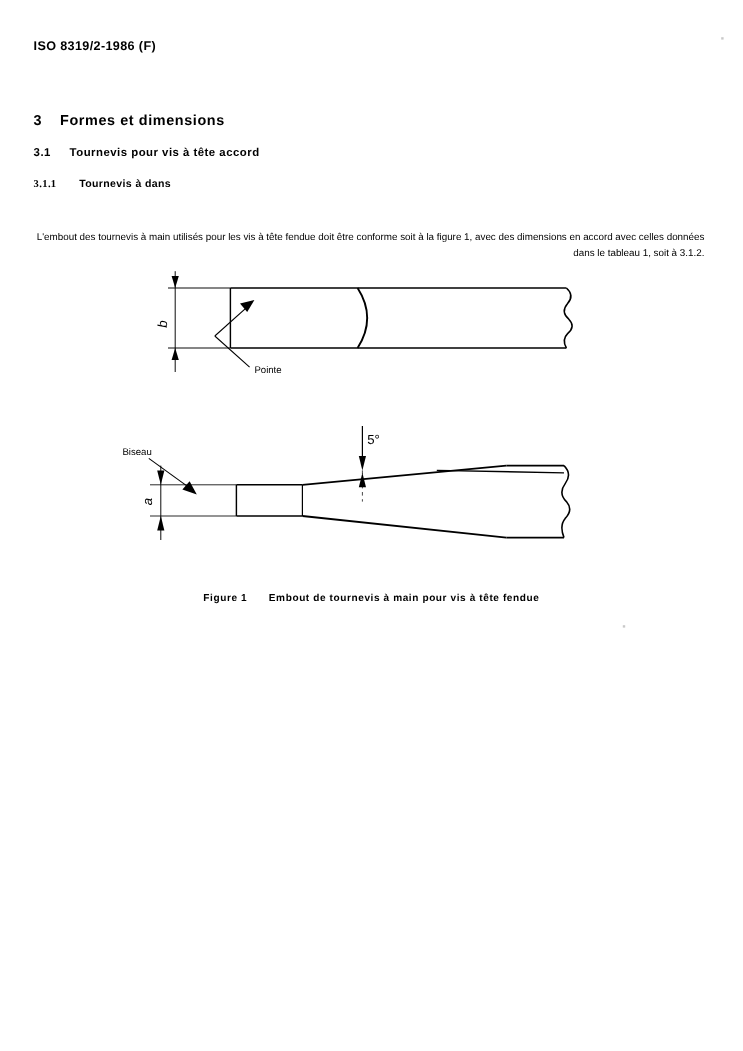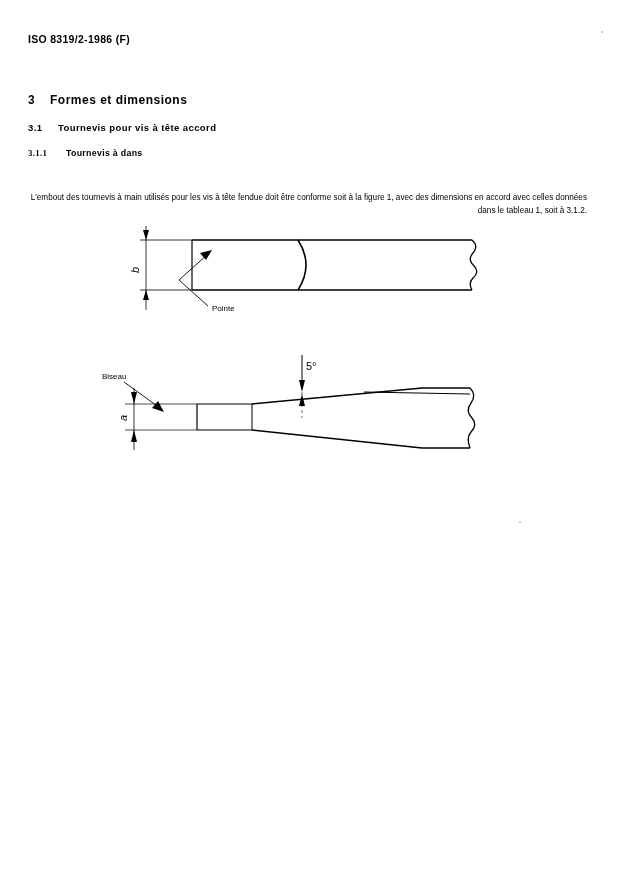--- a/index.html
+++ b/index.html
@@ -183,18 +183,21 @@
 
         <line x1="290" y1="133" x2="290" y2="158" stroke="#000" stroke-width="1.0"></line>
         <text x="294" y="148" font-size="11">5°</text>
         <line x1="290" y1="158" x2="290" y2="196" stroke="#000" stroke-width="0.6" stroke-dasharray="3,3"></line>
         <polygon points="290,170 287,158 293,158" fill="#000"></polygon>
         <polygon points="290,172 287,184 293,184" fill="#000"></polygon>
       </g>
     </svg>
   </div>
 
+  <div class="caption">
+    <span class="cap-num">Figure 1</span><span>Embout de tournevis à main pour vis à tête fendue</span>
+  </div>
 
   <div class="pageno">2</div>
 
   <div class="speck" style="left:601px; top:31px;"></div>
   <div class="speck" style="left:519px; top:521px;"></div>
 </div>
 
 </body></html>

